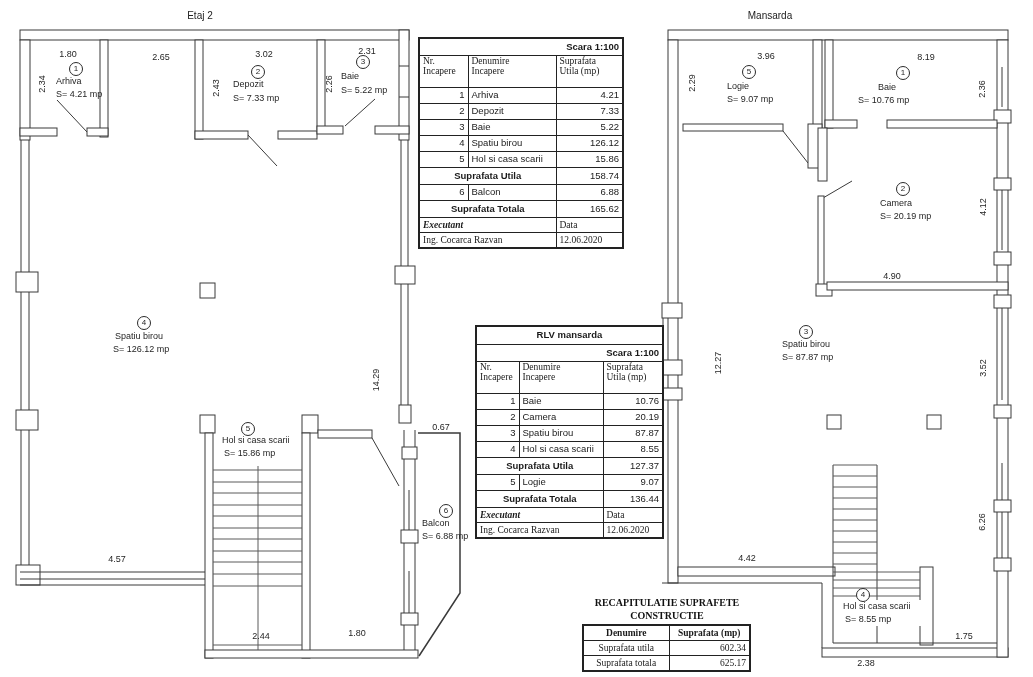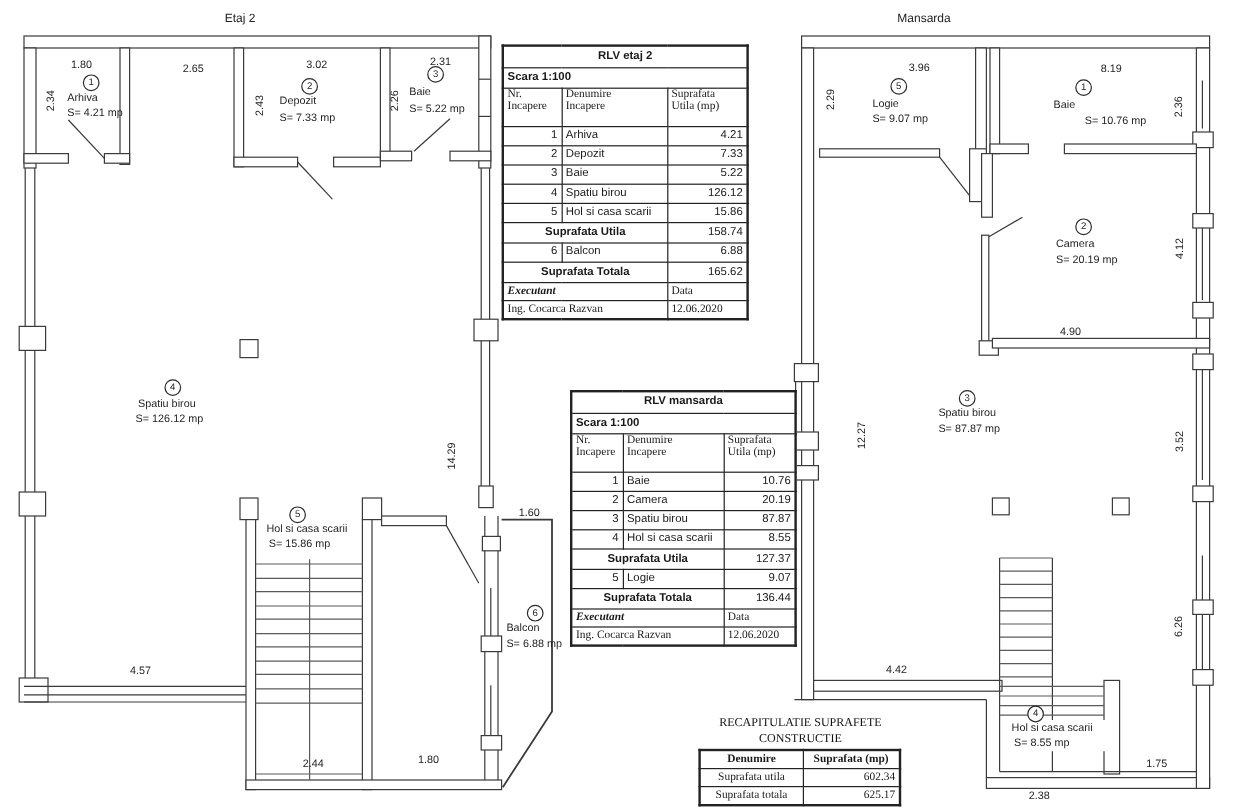--- a/index.html
+++ b/index.html
@@ -11,30 +11,30 @@
   .rot{position:absolute;width:34px;height:12px;font-size:9px;line-height:12px;text-align:center;
        transform:rotate(-90deg);white-space:nowrap;color:#1f1f1f;}
   .circ{position:absolute;width:12px;height:12px;border:1px solid #2b2b2b;border-radius:50%;
         font-size:8px;line-height:12px;text-align:center;background:#fff;color:#1f1f1f;}
   .plan-title{position:absolute;width:80px;text-align:center;font-size:10px;color:#222;}
   table.rlv{position:absolute;border-collapse:collapse;background:#fff;table-layout:fixed;
             border:2px solid #222;}
   table.rlv td{border:1px solid #222;padding:0 3px;font-size:9.5px;line-height:1.1;
                overflow:hidden;white-space:nowrap;}
   .t-title td{font-weight:bold;text-align:center;font-size:11px;height:17px;}
-  .t-scale td{font-weight:bold;text-align:left;font-size:10.5px;height:16px;}
+  .t-scale td{font-weight:bold;text-align:right;font-size:10.5px;height:16px;}
   .t-head td{font-family:"Liberation Serif",serif;font-size:9.5px;height:31px;vertical-align:top;padding-top:1px;margin-left:16px;}
   .t-row td{height:15px;}
   .num{text-align:right;}
   .t-sum td{height:16px;font-size:10px;}
   .sum-label{font-weight:bold;text-align:center;}
   .t-exec td{height:14px;font-family:"Liberation Serif",serif;}
   .exec{font-weight:bold;font-style:italic;}
   .t-name td{height:14px;font-family:"Liberation Serif",serif;}
-  .recap-title{position:absolute;width:190px;text-align:center;font-weight:normal;
+  .recap-title{position:absolute;width:190px;text-align:center;font-weight:bold;
                font-family:"Liberation Serif",serif;font-size:10px;line-height:13px;color:#111;}
   table.recap{position:absolute;border-collapse:collapse;background:#fff;table-layout:fixed;border:2px solid #222;}
   table.recap td{border:1px solid #222;padding:0 3px;font-size:9.5px;height:14px;
                  font-family:"Liberation Serif",serif;white-space:nowrap;}
   .r-head td{font-weight:bold;text-align:center;}
   .r-name{text-align:center;}
 </style>
 </head>
 <body>
 
@@ -207,31 +207,31 @@
   <div class="lbl" style="left:422px;top:531px">S= 6.88 mp</div>
 
   <div class="lbl dim" style="left:53px;top:49px">1.80</div>
   <div class="lbl dim" style="left:146px;top:52px">2.65</div>
   <div class="lbl dim" style="left:249px;top:49px">3.02</div>
   <div class="lbl dim" style="left:352px;top:46px">2.31</div>
   <div class="rot" style="left:25px;top:78px">2.34</div>
   <div class="rot" style="left:199px;top:82px">2.43</div>
   <div class="rot" style="left:312px;top:78px">2.26</div>
   <div class="rot" style="left:359px;top:374px">14.29</div>
-  <div class="lbl dim" style="left:426px;top:422px">1.60</div>
+  <div class="lbl dim" style="left:426px;top:422px">0.67</div>
   <div class="lbl dim" style="left:102px;top:554px">4.57</div>
   <div class="lbl dim" style="left:246px;top:631px">2.44</div>
   <div class="lbl dim" style="left:342px;top:628px">1.80</div>
 
   <div class="circ" style="left:742px;top:65px">5</div>
   <div class="lbl" style="left:727px;top:81px">Logie</div>
   <div class="lbl" style="left:727px;top:94px">S= 9.07 mp</div>
   <div class="circ" style="left:896px;top:66px">1</div>
   <div class="lbl" style="left:878px;top:82px">Baie</div>
-  <div class="lbl" style="left:904px;top:95px">S= 10.76 mp</div>
+  <div class="lbl" style="left:858px;top:95px">S= 10.76 mp</div>
   <div class="circ" style="left:896px;top:182px">2</div>
   <div class="lbl" style="left:880px;top:198px">Camera</div>
   <div class="lbl" style="left:880px;top:211px">S= 20.19 mp</div>
   <div class="circ" style="left:799px;top:325px">3</div>
   <div class="lbl" style="left:782px;top:339px">Spatiu birou</div>
   <div class="lbl" style="left:782px;top:352px">S= 87.87 mp</div>
   <div class="circ" style="left:856px;top:588px">4</div>
   <div class="lbl" style="left:843px;top:601px">Hol si casa scarii</div>
   <div class="lbl" style="left:845px;top:614px">S= 8.55 mp</div>
 
@@ -248,23 +248,20 @@
   <div class="lbl dim" style="left:851px;top:658px">2.38</div>
   <div class="lbl dim" style="left:949px;top:631px">1.75</div>
 
   <table class="rlv" style="left:418px;top:37px;width:206px">
     <colgroup>
         <col style="width:49px">
         <col style="width:88px">
         <col>
       </colgroup>
     <tbody>
-        <tr class="t-title">
-          <td colspan="3">RLV  etaj 2</td>
-        </tr>
     <tr class="t-scale">
           <td colspan="3">Scara 1:100</td>
         </tr>
     <tr class="t-head">
       <td>
             <div>Nr.</div>
             <div>Incapere</div>
           </td>
       <td>
             <div>Denumire</div>

